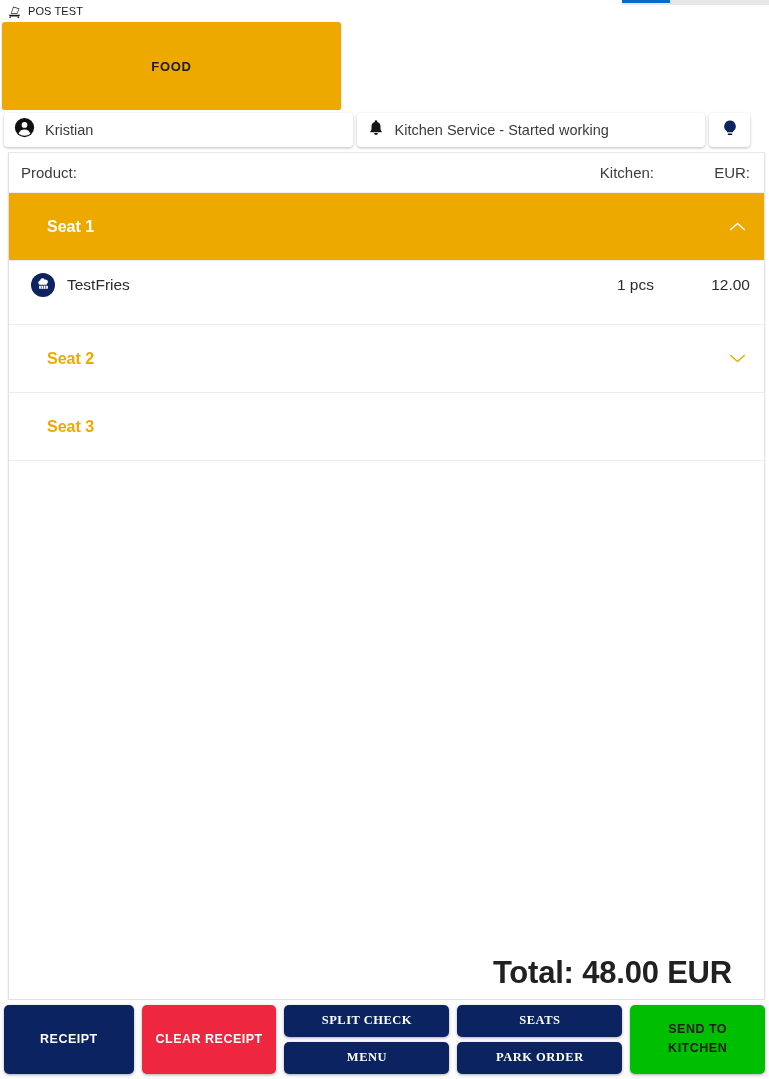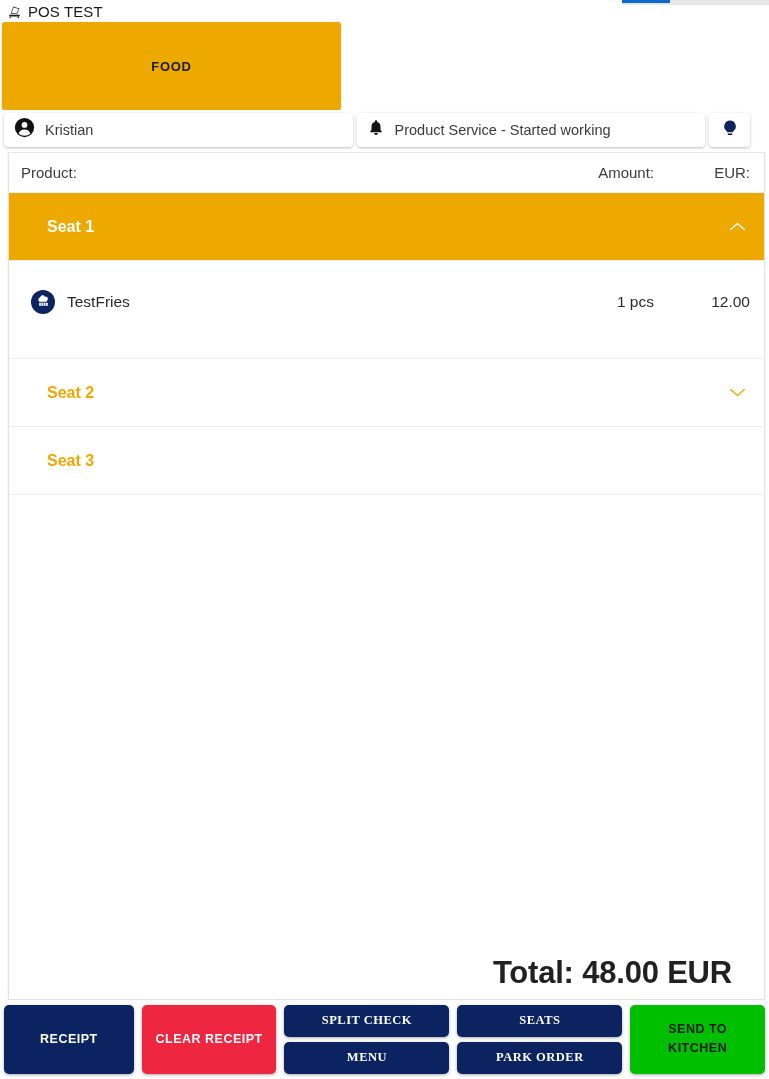--- a/index.html
+++ b/index.html
@@ -26,21 +26,21 @@
     background: #ffffff;
     flex: 0 0 auto;
     position: relative;
   }
   .titlebar-icon {
     width: 16px; height: 16px;
     margin-right: 6px;
     display: flex; align-items: center; justify-content: center;
   }
   .titlebar-text {
-    font-size: 15px;
+    font-size: 11px;
     color: #1a1a1a;
     letter-spacing: .1px;
   }
   .tabstrip-indicator {
     position: absolute;
     top: 0; left: 622px;
     width: 148px; height: 5px;
     background: #e6e6e6;
   }
   .tabstrip-indicator i {
@@ -157,21 +157,21 @@
     border-bottom: 1px solid #ededed;
   }
   .seat.open   { background: #eda900; }
   .seat.closed { background: #ffffff; }
   .seat-label { font-size: 16px; font-weight: bold; flex: 1 1 auto; }
   .seat.open   .seat-label { color: #ffffff; }
   .seat.closed .seat-label { color: #eda900; }
   .chev { width: 18px; height: 18px; display: flex; align-items: center; justify-content: center; }
 
   .item {
-    height: 98px;
+    height: 64px;
     display: flex;
     align-items: center;
     padding: 0 14px 16px 22px;
     background: #ffffff;
     border-bottom: 1px solid #ededed;
     cursor: pointer;
   }
   .item-icon {
     width: 24px; height: 24px; border-radius: 50%;
     background: #0d2461;
@@ -274,38 +274,38 @@
       <span class="opfield-label">Kristian</span>
     </div>
 
     <div class="opfield kitch">
       <span>
         <svg width="18" height="19" viewBox="0 0 24 24" aria-hidden="true">
           <path d="M12 2.2a1.7 1.7 0 0 1 1.7 1.7v.6A6.2 6.2 0 0 1 18 10.4v4.3l1.6 2.5a.7.7 0 0 1-.6 1.1H5a.7.7 0 0 1-.6-1.1L6 14.7v-4.3a6.2 6.2 0 0 1 4.3-5.9v-.6A1.7 1.7 0 0 1 12 2.2z" fill="#151515"></path>
           <path d="M9.5 19.4h5a2.5 2.5 0 0 1-5 0z" fill="#151515"></path>
         </svg>
       </span>
-      <span class="opfield-label">Product Service - Started working</span>
+      <span class="opfield-label">Kitchen Service - Started working</span>
     </div>
 
     <button class="bulbbtn">
       <span>
         <svg width="20" height="21" viewBox="0 0 24 24" aria-hidden="true">
           <path d="M12 2.4A7 7 0 0 0 7.6 14.8c.5.5.8 1.1.9 1.8h7c.1-.7.4-1.3.9-1.8A7 7 0 0 0 12 2.4z" fill="#0d2461"></path>
           <rect x="9.4" y="18" width="5.2" height="1.9" rx=".5" fill="#111111"></rect>
         </svg>
       </span>
     </button>
   </div>
 
   <div class="receipt">
 
     <div class="colheads">
       <span class="ch-prod">Product:</span>
-      <span class="ch-amount">Amount:</span>
+      <span class="ch-amount">Kitchen:</span>
       <span class="ch-cur">EUR:</span>
     </div>
 
     <div class="lines">
 
       <div class="seat open">
         <span class="seat-label">Seat 1</span>
         <span class="chev">
           <svg width="17" height="11" viewBox="0 0 20 12" aria-hidden="true">
             <path d="M2 9.5 L10 2.5 L18 9.5" fill="none" stroke="#ffffff" stroke-width="1.7" stroke-linecap="round" stroke-linejoin="round"></path>

